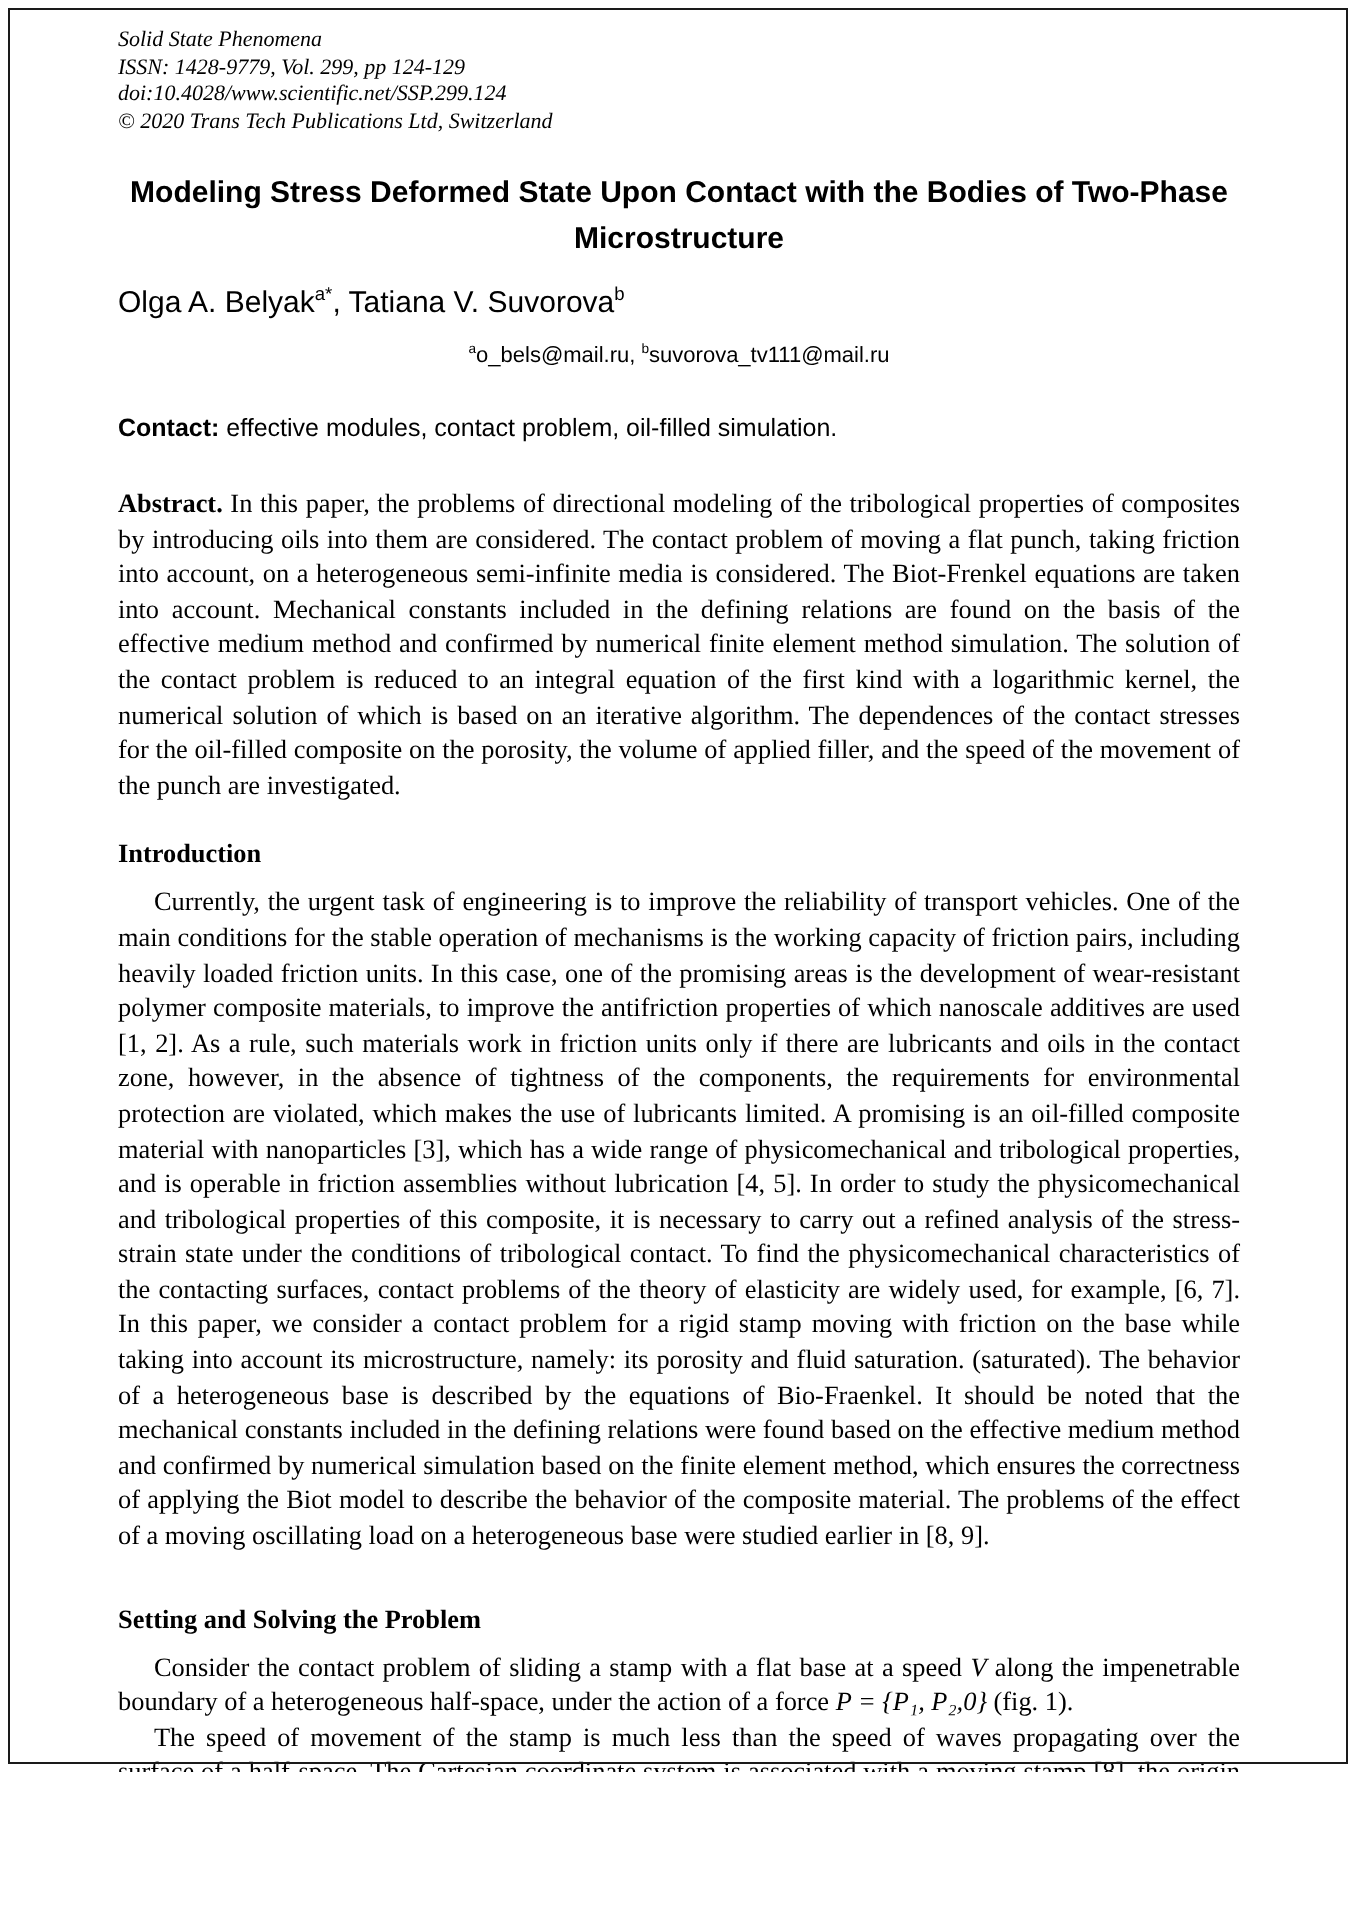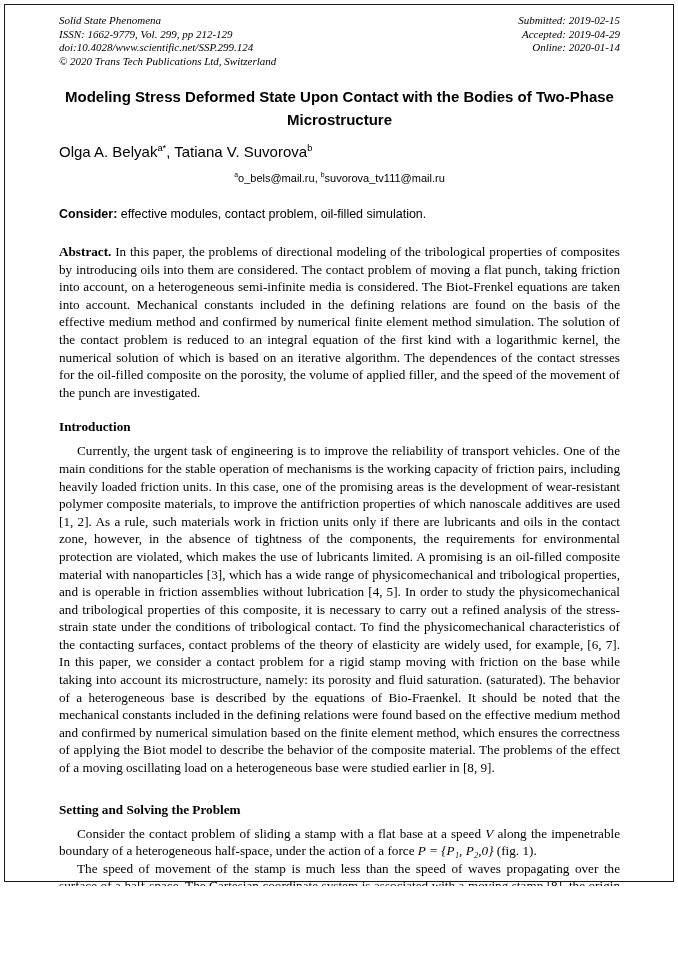--- a/index.html
+++ b/index.html
@@ -97,44 +97,39 @@
 </style>
 </head>
 <body>
 
 <div class="page">
   <div class="page-frame"></div>
 
   <div class="journal-header">
     <div class="left">
       <div>Solid State Phenomena</div>
-      <div>ISSN: 1662-9779, Vol. 299, pp 212-129</div>
+      <div>ISSN: 1428-9779, Vol. 299, pp 124-129</div>
       <div>doi:10.4028/www.scientific.net/SSP.299.124</div>
       <div>© 2020 Trans Tech Publications Ltd, Switzerland</div>
-    </div>
-    <div class="right">
-      <div>Submitted: 2019-02-15</div>
-      <div>Accepted: 2019-04-29</div>
-      <div>Online: 2020-01-14</div>
     </div>
   </div>
 
   <h1 class="article-title">Modeling Stress Deformed State Upon Contact with the Bodies of Two-Phase Microstructure</h1>
 
   <div class="authors">
     <span>Olga A. Belyak</span><sup>a*</sup><span>, </span><span>Tatiana V. Suvorova</span><sup>b</sup>
   </div>
 
 
   <div class="emails">
     <sup>a</sup><span>o_bels@mail.ru</span><span>, </span><sup>b</sup><span>suvorova_tv111@mail.ru</span>
   </div>
 
   <div class="keywords">
-    <span class="label">Consider:</span><span> effective modules, contact problem, oil-filled simulation.</span>
+    <span class="label">Contact:</span><span> effective modules, contact problem, oil-filled simulation.</span>
   </div>
 
   <p class="body-par abstract">
     <span class="label">Abstract.</span><span> In this paper, the problems of directional modeling of the tribological properties of composites by introducing oils into them are considered. The contact problem of moving a flat punch, taking friction into account, on a heterogeneous semi-infinite media is considered. The Biot-Frenkel equations are taken into account. Mechanical constants included in the defining relations are found on the basis of the effective medium method and confirmed by numerical finite element method simulation. The solution of the contact problem is reduced to an integral equation of the first kind with a logarithmic kernel, the numerical solution of which is based on an iterative algorithm. The dependences of the contact stresses for the oil-filled composite on the porosity, the volume of applied filler, and the speed of the movement of the punch are investigated.</span>
   </p>
 
   <h2 class="section-heading heading-intro">Introduction</h2>
   <p class="body-par indent">Currently, the urgent task of engineering is to improve the reliability of transport vehicles. One of the main conditions for the stable operation of mechanisms is the working capacity of friction pairs, including heavily loaded friction units. In this case, one of the promising areas is the development of wear-resistant polymer composite materials, to improve the antifriction properties of which nanoscale additives are used [1, 2]. As a rule, such materials work in friction units only if there are lubricants and oils in the contact zone, however, in the absence of tightness of the components, the requirements for environmental protection are violated, which makes the use of lubricants limited. A promising is an oil-filled composite material with nanoparticles [3], which has a wide range of physicomechanical and tribological properties, and is operable in friction assemblies without lubrication [4, 5]. In order to study the physicomechanical and tribological properties of this composite, it is necessary to carry out a refined analysis of the stress-strain state under the conditions of tribological contact. To find the physicomechanical characteristics of the contacting surfaces, contact problems of the theory of elasticity are widely used, for example, [6, 7]. In this paper, we consider a contact problem for a rigid stamp moving with friction on the base while taking into account its microstructure, namely: its porosity and fluid saturation. (saturated). The behavior of a heterogeneous base is described by the equations of Bio-Fraenkel. It should be noted that the mechanical constants included in the defining relations were found based on the effective medium method and confirmed by numerical simulation based on the finite element method, which ensures the correctness of applying the Biot model to describe the behavior of the composite material. The problems of the effect of a moving oscillating load on a heterogeneous base were studied earlier in [8, 9].</p>
 
   <h2 class="section-heading heading-setting">Setting and Solving the Problem</h2>

